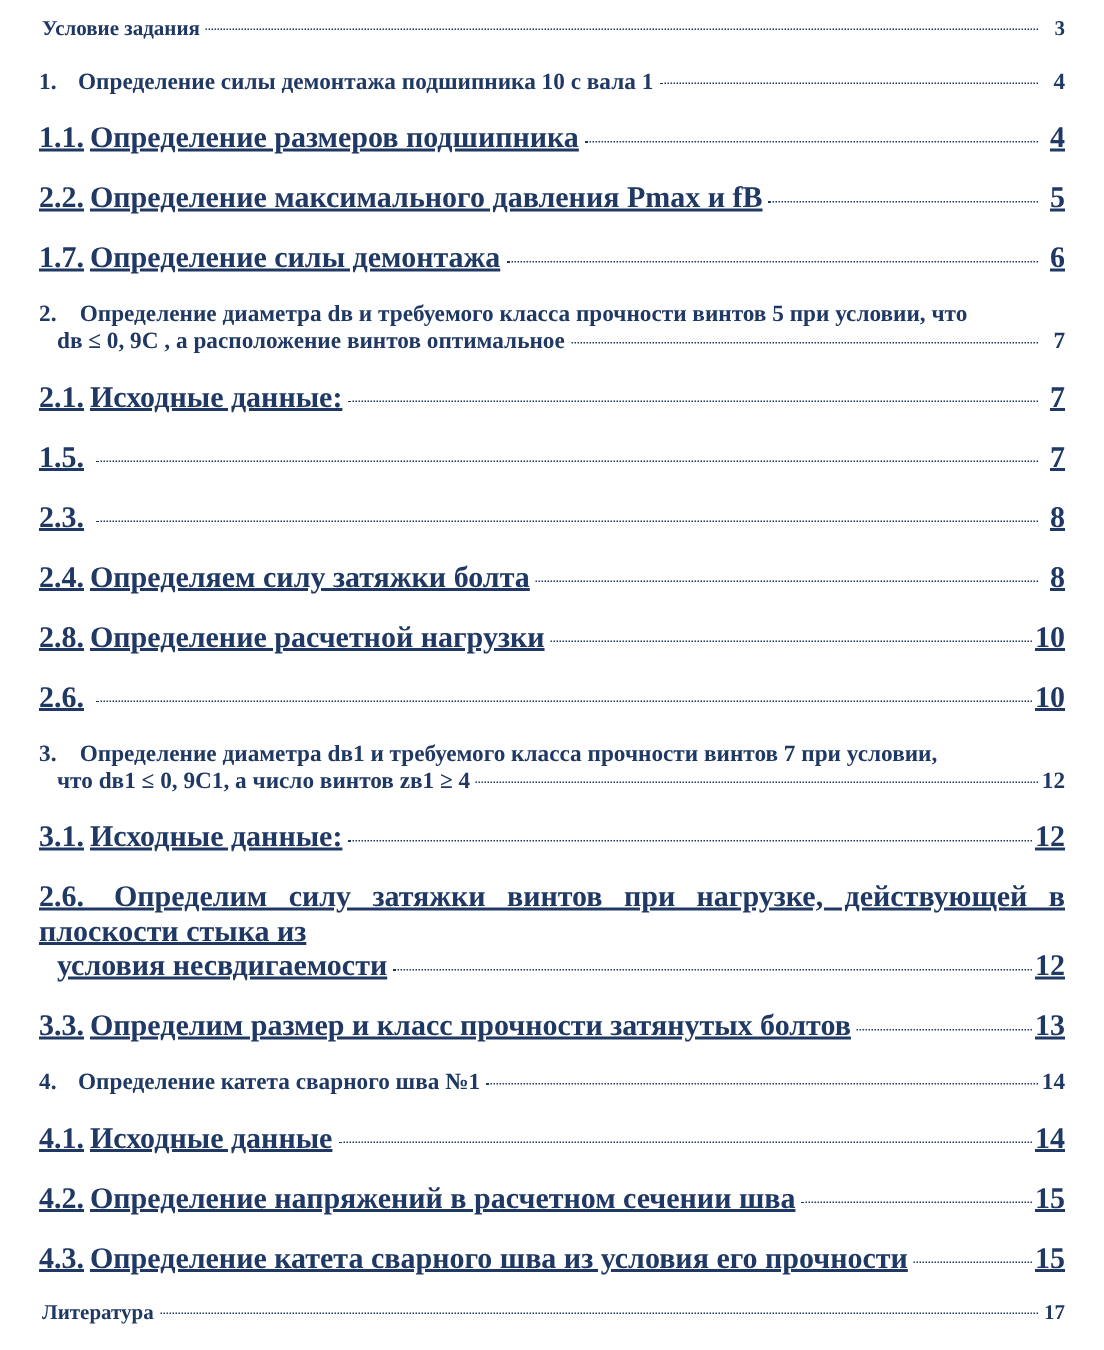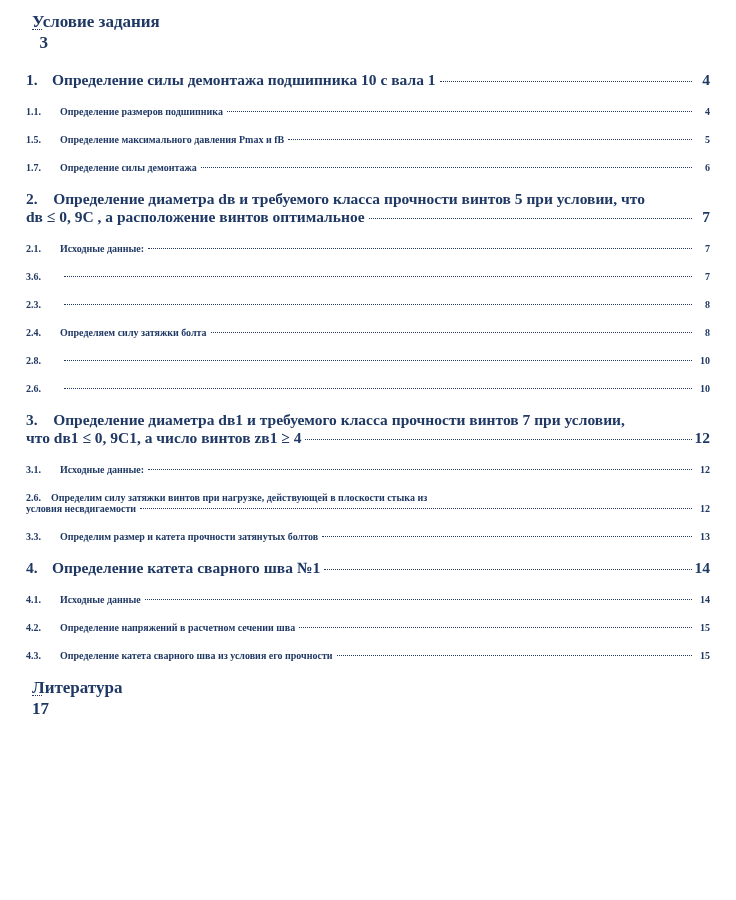--- a/index.html
+++ b/index.html
@@ -27,36 +27,36 @@
   .toc-entry {
     display: flex;
     align-items: baseline;
     width: 100%;
     box-sizing: border-box;
     color: #1f3864;
     font-weight: bold;
   }
   
   .lvl0 {
-    font-size: 17px;
+    font-size: 14px;
     margin: 0 0 18px 0;
     padding-left: 6px;
-    flex-direction: column;
   }
   
   .lvl1 {
     font-size: 15.5px;
     margin: 0 0 17px 0;
     padding-left: 4px;
   }
   
   .lvl2 {
-    font-size: 10px;
+    font-size: 20px;
     margin: 0 0 17px 0;
     padding-left: 4px;
+    text-decoration: underline;
   }
   .num {
     flex: 0 0 auto;
     white-space: pre;
   }
   .lvl1 .num { min-width: 26px; }
   .lvl2 .num { min-width: 34px; }
   .title {
     flex: 0 1 auto;
     white-space: normal;
@@ -66,20 +66,21 @@
     display: block;
     text-align: justify;
     text-justify: inter-word;
   }
   .toc-entry.wrap .num {
     display: inline;
     min-width: 0;
   }
   .toc-entry.wrap .title {
     display: inline;
+    margin-left: 12px;
   }
   .dots {
     flex: 1 1 auto;
     margin: 0 2px 0 4px;
     border-bottom: 1.6px dotted #1f3864;
     transform: translateY(-3px);
     min-width: 10px;
     height: 0;
   }
   .toc-entry.wrap .dots {
@@ -118,21 +119,21 @@
         <span class="dots"></span>
         <span class="pageno">4</span>
       </div>
       <div class="toc-entry lvl2">
         <span class="num">1.1.</span>
         <span class="title">Определение размеров подшипника</span>
         <span class="dots"></span>
         <span class="pageno">4</span>
       </div>
       <div class="toc-entry lvl2">
-        <span class="num">1.5.</span>
+        <span class="num">2.2.</span>
         <span class="title">Определение максимального давления Pmax и fB</span>
         <span class="dots"></span>
         <span class="pageno">5</span>
       </div>
       <div class="toc-entry lvl2">
         <span class="num">1.7.</span>
         <span class="title">Определение силы демонтажа</span>
         <span class="dots"></span>
         <span class="pageno">6</span>
       </div>
@@ -144,37 +145,38 @@
           <span class="pageno">7</span>
         </div>
       </div>
       <div class="toc-entry lvl2">
         <span class="num">2.1.</span>
         <span class="title">Исходные данные:</span>
         <span class="dots"></span>
         <span class="pageno">7</span>
       </div>
       <div class="toc-entry lvl2">
-        <span class="num">3.6.</span>
+        <span class="num">1.5.</span>
         <span class="dots"></span>
         <span class="pageno">7</span>
       </div>
       <div class="toc-entry lvl2">
         <span class="num">2.3.</span>
         <span class="dots"></span>
         <span class="pageno">8</span>
       </div>
       <div class="toc-entry lvl2">
         <span class="num">2.4.</span>
         <span class="title">Определяем силу затяжки болта</span>
         <span class="dots"></span>
         <span class="pageno">8</span>
       </div>
       <div class="toc-entry lvl2">
         <span class="num">2.8.</span>
+        <span class="title">Определение расчетной нагрузки</span>
         <span class="dots"></span>
         <span class="pageno">10</span>
       </div>
       <div class="toc-entry lvl2">
         <span class="num">2.6.</span>
         <span class="dots"></span>
         <span class="pageno">10</span>
       </div>
       <div class="toc-entry lvl1 wrap">
         <div class="line1"><span class="num">3.</span> <span>Определение диаметра dв1 и требуемого класса прочности винтов 7 при условии,</span></div>
@@ -193,21 +195,21 @@
       <div class="toc-entry lvl2 wrap">
         <div class="line1"><span class="num">2.6.</span> <span>Определим силу затяжки винтов при нагрузке, действующей в плоскости стыка из</span></div>
         <div class="line2">
           <span class="title">условия несвдигаемости</span>
           <span class="dots"></span>
           <span class="pageno">12</span>
         </div>
       </div>
       <div class="toc-entry lvl2">
         <span class="num">3.3.</span>
-        <span class="title">Определим размер и катета прочности затянутых болтов</span>
+        <span class="title">Определим размер и класс прочности затянутых болтов</span>
         <span class="dots"></span>
         <span class="pageno">13</span>
       </div>
       <div class="toc-entry lvl1">
         <span class="num">4.</span>
         <span class="title">Определение катета сварного шва №1</span>
         <span class="dots"></span>
         <span class="pageno">14</span>
       </div>
       <div class="toc-entry lvl2">

